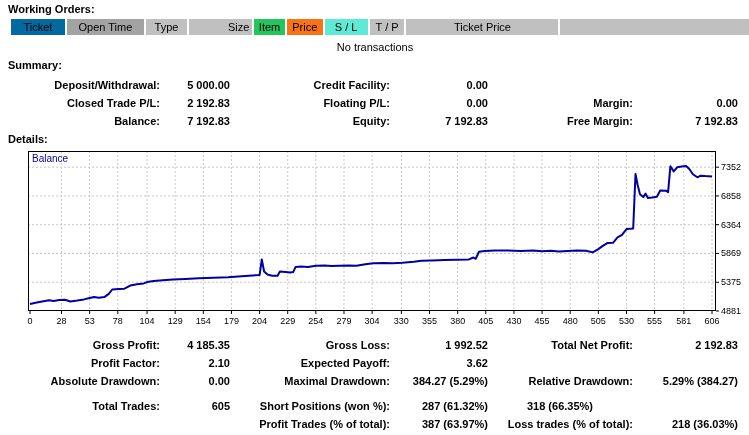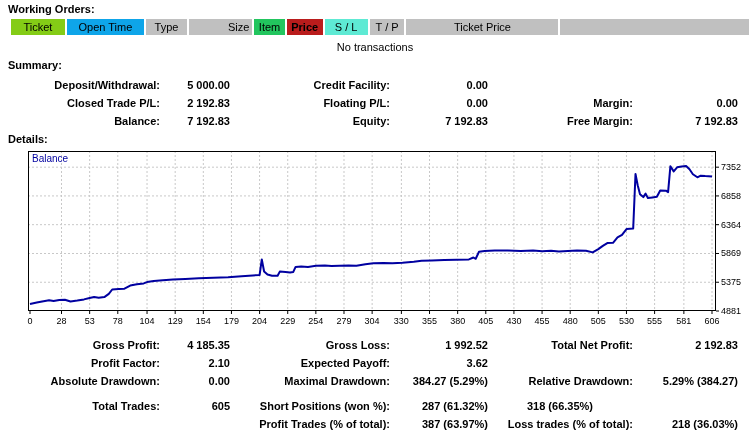--- a/index.html
+++ b/index.html
@@ -42,26 +42,26 @@
 </style>
 </head>
 <body>
 
 <div class="report">
 
   <div class="section-title">Working Orders:</div>
 
   <div class="wo-table">
     <div class="wo-header" id="wo-header">
-        <div class="hcell" style="width: 56px; background: #84cc16;">Ticket</div>
-        <div class="hcell" style="width: 80px; background: #0ea5e9;">Open Time</div>
+        <div class="hcell" style="width: 56px; background: #0369a1;">Ticket</div>
+        <div class="hcell" style="width: 80px; background: #a3a3a3;">Open Time</div>
         <div class="hcell" style="width: 43px; background: rgb(192, 192, 192);">Type</div>
         <div class="hcell" style="width: 28px; background: rgb(192, 192, 192); padding-left: 36px;">Size</div>
         <div class="hcell" style="width: 32px; background: #22c55e;">Item</div>
-        <div class="hcell" style="width: 37px; background: #b91c1c; font-weight: bold;">Price</div>
+        <div class="hcell" style="width: 37px; background: #f97316;">Price</div>
         <div class="hcell" style="width: 45px; background: #5eead4;">S / L</div>
         <div class="hcell" style="width: 36px; background: rgb(192, 192, 192);">T / P</div>
         <div class="hcell" style="width: 158px; background: rgb(192, 192, 192);">Ticket Price</div>
         <div class="hcell" style="width: 196px; background: rgb(192, 192, 192);"></div>
       </div>
     <div class="wo-empty">No transactions</div>
   </div>
 
   <div class="section-title">Summary:</div>
   <div class="grid" id="summary-grid">

